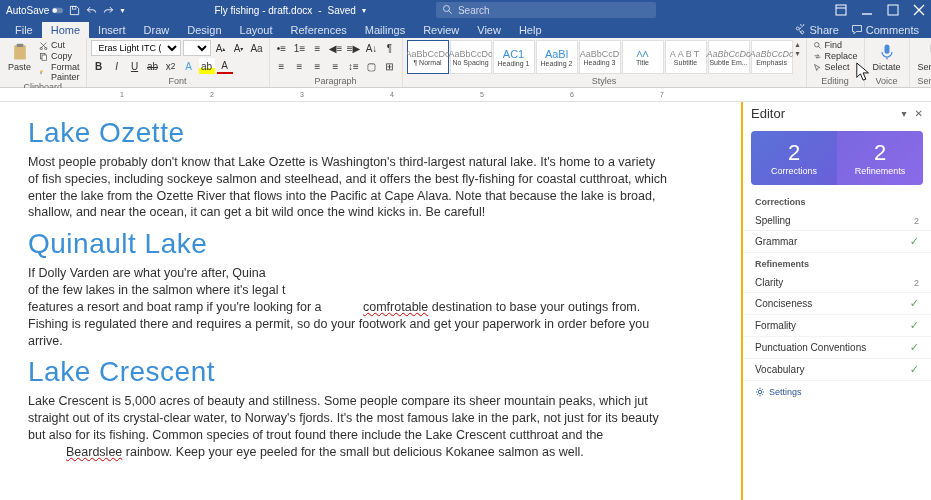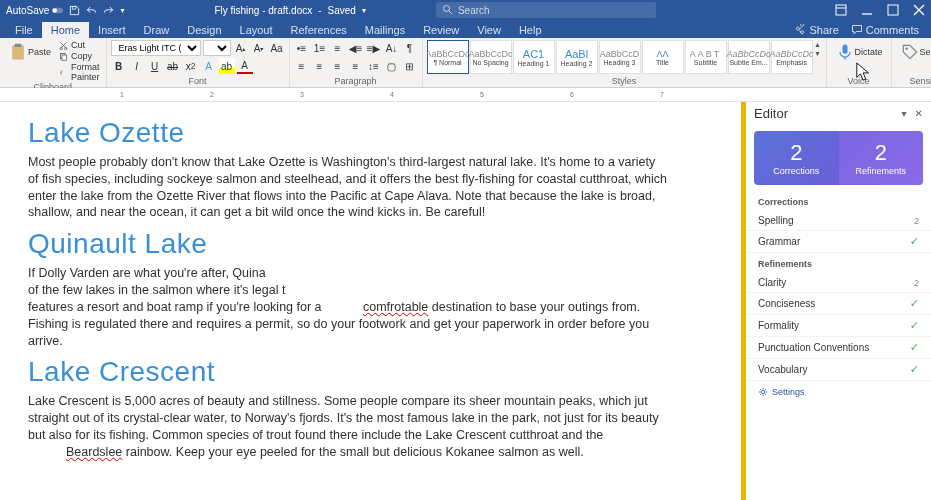--- a/index.html
+++ b/index.html
@@ -19,21 +19,21 @@
 .ribbon-tabs .tab { padding: 2px 9px; cursor: pointer; }
 .ribbon-tabs .tab.active { background: #f3f2f1; color: #2b579a; }
 .ribbon-tabs .spacer { flex: 1; }
 .ribbon-tabs .right-item { padding: 2px 6px; display: flex; align-items: center; gap: 3px; }
 
 
 .ribbon { height: 50px; background: #f3f2f1; border-bottom: 1px solid #d0d0d0; display: flex; }
 .ribbon-group { border-right: 1px solid #e1dfdd; padding: 2px 4px 1px; display: flex; flex-direction: column; }
 .ribbon-group-content { flex: 1; display: flex; align-items: flex-start; gap: 2px; }
 .ribbon-group-label { font-size: 9px; color: #666; text-align: center; margin-top: auto; }
-.rb-big-btn { display: flex; flex-direction: row; align-items: center; justify-content: center; padding: 2px 4px; font-size: 9px; color: #333; cursor: pointer; }
+.rb-big-btn { display: flex; flex-direction: column; align-items: center; justify-content: center; padding: 2px 4px; font-size: 9px; color: #333; cursor: pointer; }
 .rb-big-btn svg { width: 20px; height: 20px; }
 .rb-stack { display: flex; flex-direction: column; gap: 1px; font-size: 9px; color: #333; }
 .rb-stack-item { display: flex; align-items: center; gap: 3px; padding: 0 2px; cursor: pointer; text-align: right; }
 .rb-stack-item svg { width: 9px; height: 9px; }
 .font-controls { display: flex; flex-direction: column; gap: 2px; }
 .font-row { display: flex; gap: 2px; align-items: center; }
 .font-select { border: 1px solid #ccc; background: #fff; font-size: 9px; padding: 1px 3px; height: 16px; }
 .fmt-btn { width: 16px; height: 16px; display: flex; align-items: center; justify-content: center; font-size: 10px; color: #333; cursor: pointer; }
 .style-box { width: 42px; height: 34px; border: 1px solid #e0e0e0; background: #fff; font-size: 7px; display: flex; flex-direction: column; align-items: center; justify-content: center; color: #444; cursor: pointer; }
 .style-box .preview { font-size: 9px; color: #888; }
@@ -52,21 +52,21 @@
 .squiggle { text-decoration: underline wavy #c00; text-decoration-thickness: 1px; padding-left: 38px; }
 
 
 .floating-tip { position: absolute; left: 298px; top: 128px; background: #fff; border: 1px solid #e0e0e0; box-shadow: 0 4px 12px rgba(0,0,0,0.15); padding: 20px 30px; font-size: 30px; color: #333; font-family: "Segoe UI", sans-serif; z-index: 5; }
 
 
 .cursor-overlay { position: absolute; left: 855px; top: 61px; z-index: 100; pointer-events: none; }
 .cursor-overlay svg { width: 18px; height: 22px; }
 
 
-.editor-pane { width: 190px; border-left: 5px solid #eab308; background: #fff; display: flex; flex-direction: column; }
+.editor-pane { width: 190px; border-left: 2px solid #eab308; background: #fff; display: flex; flex-direction: column; }
 .editor-header { display: flex; align-items: center; padding: 4px 8px; font-size: 13px; color: #333; }
 .editor-header .close-group { margin-left: auto; display: flex; gap: 8px; color: #666; font-size: 10px; }
 .editor-summary { margin: 6px 8px; border-radius: 4px; overflow: hidden; display: flex; height: 54px; color: #fff; }
 .summary-half { flex: 1; display: flex; flex-direction: column; align-items: center; justify-content: center; }
 .summary-half.left { background: linear-gradient(135deg,#5a72d8,#6a5fd8); }
 .summary-half.right { background: linear-gradient(135deg,#7a68e0,#8a6ae8); }
 .summary-half .num { font-size: 22px; font-weight: 300; }
 .summary-half .lbl { font-size: 9px; }
 .editor-section-h { font-size: 9px; color: #555; padding: 6px 12px 4px; font-weight: 600; }
 .editor-item { display: flex; align-items: center; justify-content: space-between; padding: 4px 12px; font-size: 10px; color: #333; border-bottom: 1px solid #f3f3f3; cursor: pointer; }
@@ -277,20 +277,46 @@
         </div>
       <div class="style-box">
           <span class="preview" style="font-style:italic;">AaBbCcDc</span>
           <span>Emphasis</span>
         </div>
       <div style="display:flex;flex-direction:column;justify-content:center;font-size:8px;color:#555;padding:0 2px;">▴<br>▾</div>
     </div>
     <div class="ribbon-group-label">Styles</div>
   </div>
 
+  <div class="ribbon-group">
+    <div class="ribbon-group-content">
+      <div class="rb-stack">
+        <div class="rb-stack-item">
+            <svg viewBox="0 0 12 12">
+              <circle cx="5" cy="5" r="3" fill="none" stroke="#555"></circle>
+              <path d="M7 7l3 3" stroke="#555"></path>
+            </svg>
+            <span>Find</span>
+          </div>
+        <div class="rb-stack-item">
+            <svg viewBox="0 0 12 12">
+              <path d="M2 5h6l-2-2M10 7H4l2 2" stroke="#555" fill="none"></path>
+            </svg>
+            <span>Replace</span>
+          </div>
+        <div class="rb-stack-item">
+            <svg viewBox="0 0 12 12">
+              <path d="M2 2l3 8 1-3 3-1z" fill="none" stroke="#555"></path>
+            </svg>
+            <span>Select</span>
+          </div>
+      </div>
+    </div>
+    <div class="ribbon-group-label">Editing</div>
+  </div>
 
   <div class="ribbon-group">
     <div class="ribbon-group-content">
       <div class="rb-big-btn">
         <svg viewBox="0 0 24 24">
             <rect x="9" y="3" width="6" height="11" rx="3" fill="#4a8de0"></rect>
             <path d="M6 12a6 6 0 0012 0M12 18v3" stroke="#4a8de0" fill="none" stroke-width="1.5"></path>
           </svg>
         <span>Dictate</span>
       </div>

